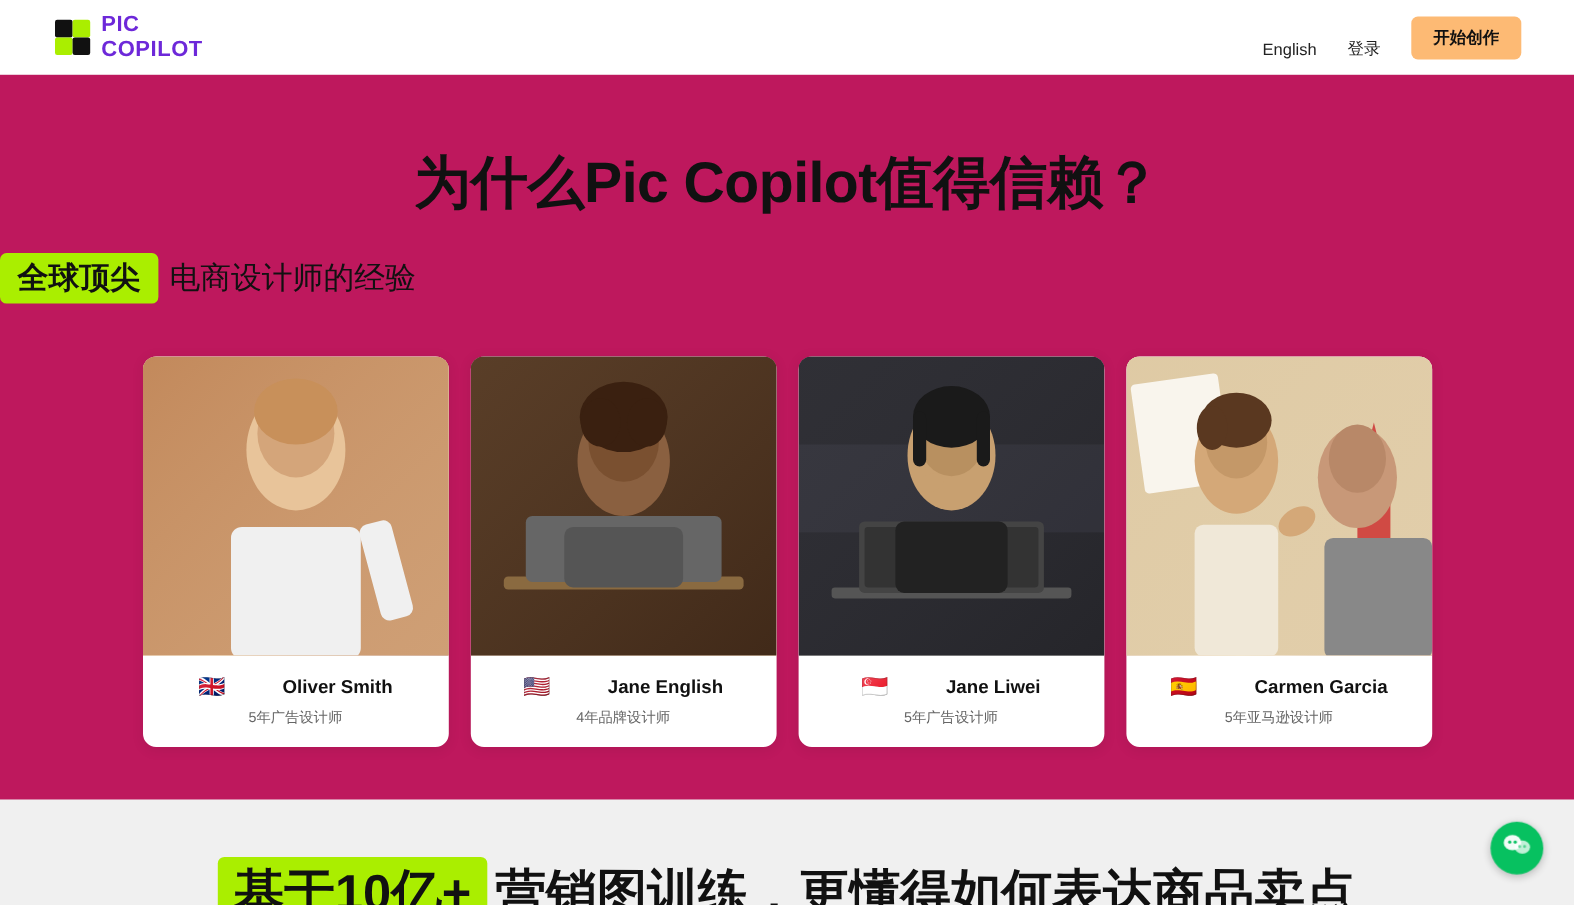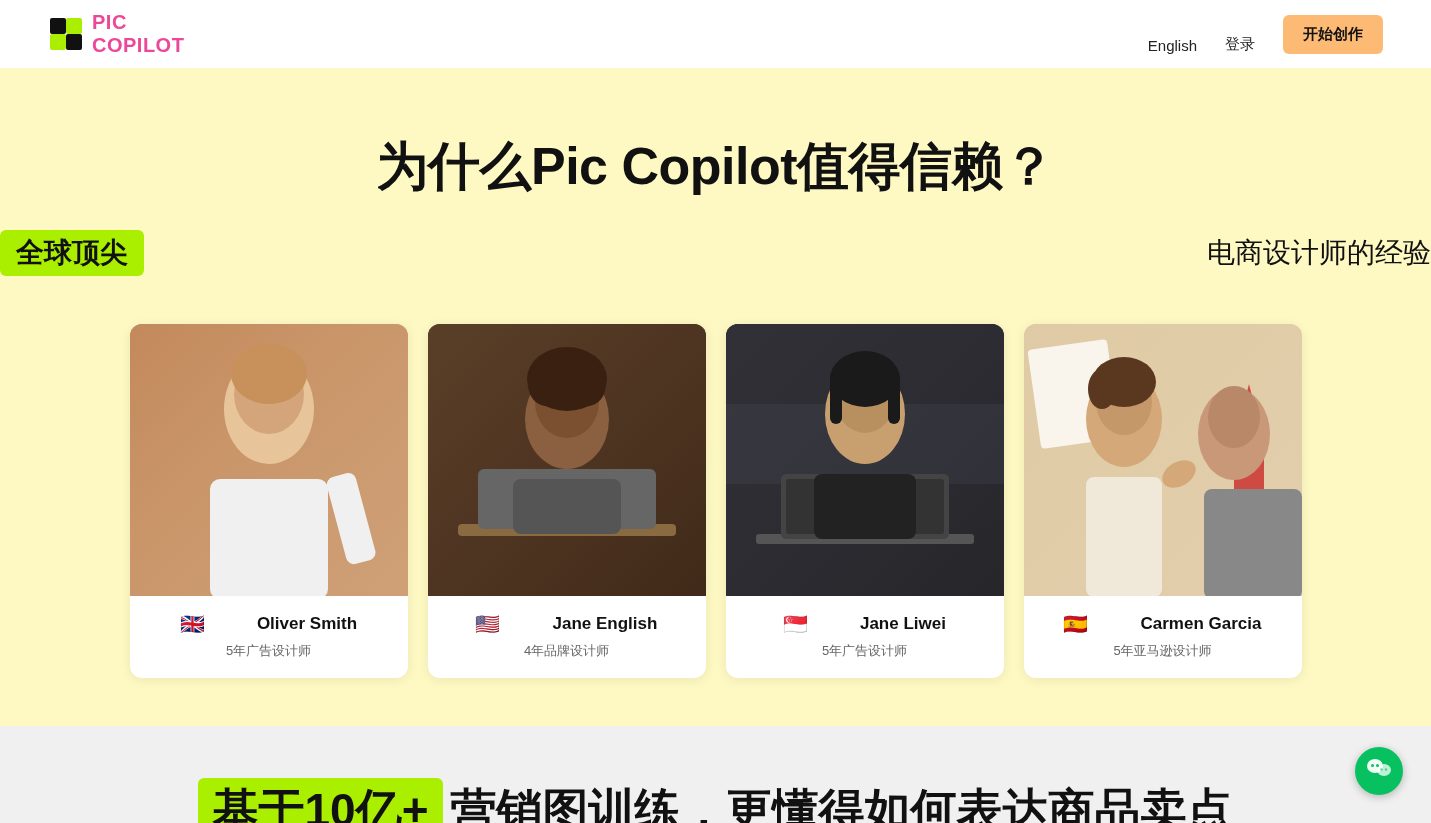--- a/index.html
+++ b/index.html
@@ -26,21 +26,21 @@
       align-items: center;
       gap: 8px;
     }
     .logo-icon {
       width: 36px;
       height: 36px;
     }
     .logo-text {
       font-size: 20px;
       font-weight: 700;
-      color: #ec4899;
+      color: #6d28d9;
       letter-spacing: 0.5px;
     }
     .nav-right {
       display: flex;
       align-items: flex-end;
       gap: 28px;
     }
     .nav-lang {
       font-size: 15px;
       color: #222;
@@ -58,35 +58,35 @@
       font-weight: 700;
       padding: 10px 20px;
       border-radius: 6px;
       cursor: pointer;
       border: none;
       white-space: nowrap;
     }
 
     
     .hero-section {
-      background: #fef9c3;
+      background: #be185d;
       padding: 64px 0 48px;
       text-align: center;
     }
     .hero-title {
       font-size: 52px;
       font-weight: 900;
       color: #111;
       margin-bottom: 28px;
       letter-spacing: -0.5px;
     }
     .hero-subtitle {
       display: flex;
       align-items: center;
-      justify-content: space-between;
+      justify-content: flex-start;
       gap: 10px;
       font-size: 28px;
       color: #111;
       margin-bottom: 48px;
     }
     .highlight-badge {
       background: #aaee00;
       color: #111;
       font-weight: 800;
       font-size: 28px;

